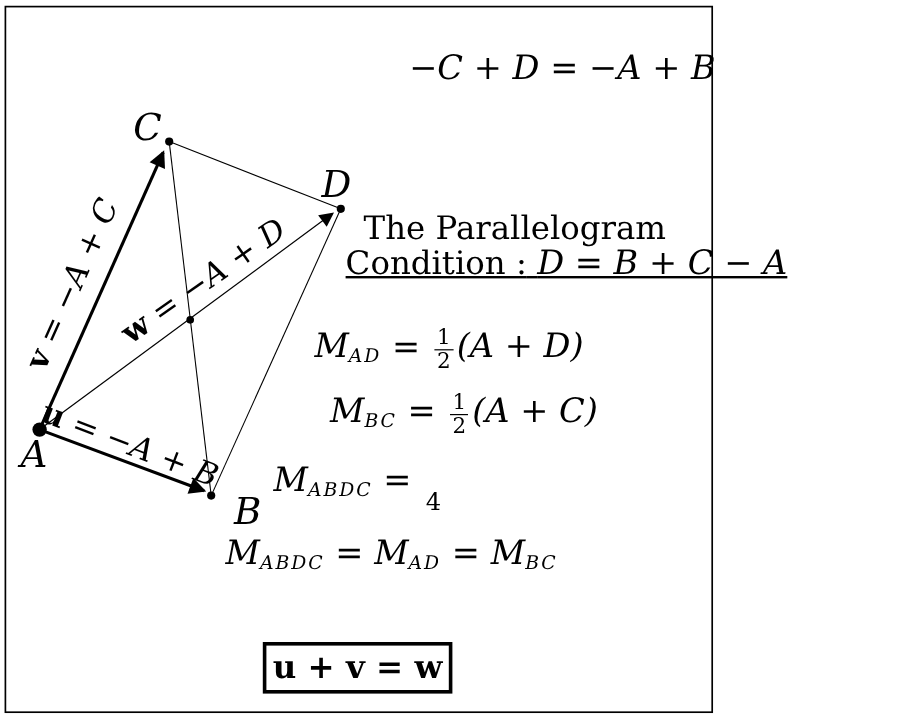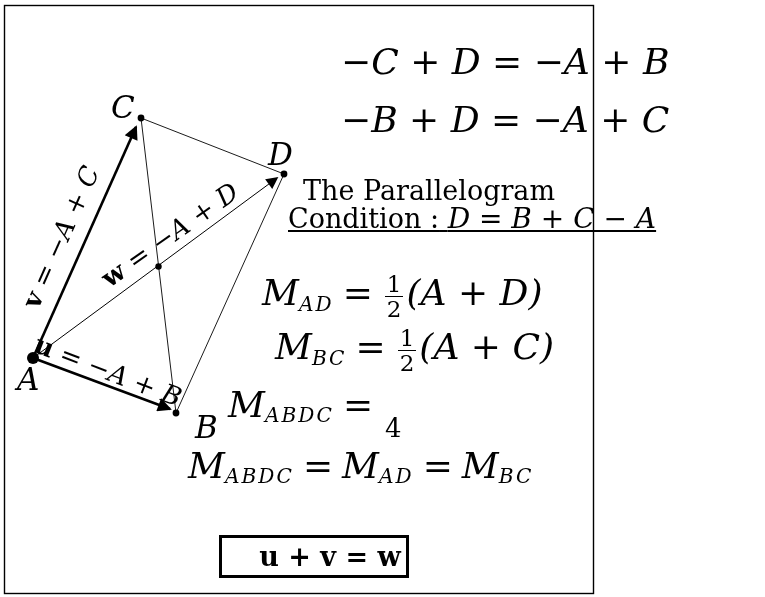--- a/index.html
+++ b/index.html
@@ -5,42 +5,42 @@
   html,body{margin:0;padding:0;background:#fff;}
   .stage{
     position:relative;width:765px;height:597px;background:#ffffff;
     font-family:"DejaVu Serif", serif;color:#000;overflow:hidden;
   }
   svg{position:absolute;left:0;top:0;}
   .lbl{position:absolute;white-space:nowrap;line-height:1.15;}
   .math{font-family:"DejaVu Serif", serif;font-style:italic;}
   .rm{font-style:normal;}
   .bf{font-weight:bold;font-style:normal;}
-  .eq-main{font-size:36px;}
+  .eq-main{font-size:28px;}
   .txt-main{font-size:27px;}
   .vertex{font-size:31px;font-style:italic;}
   .sub{font-size:0.56em;font-style:italic;vertical-align:-0.26em;letter-spacing:0.1em;}
   .mid{font-style:normal;margin:0 9px;}
   .frac{display:inline-block;text-align:center;line-height:1.06;margin:0 3px;}
   .frac .num{display:block;border-bottom:1.7px solid #000;padding:0 2px;}
   .frac .den{display:block;}
   .half{font-size:0.64em;vertical-align:-0.52em;}
   .bigfrac{font-size:0.72em;vertical-align:-0.78em;}
   .vec{position:absolute;white-space:nowrap;font-size:26px;line-height:1.1;}
   .vec .math{font-style:italic;}
   .vlab-v{left:61px;top:237px;transform:translate(-50%,-50%) rotate(-66deg);}
   .vlab-w{left:170px;top:235px;transform:translate(-50%,-50%) rotate(-35deg);}
   .vlab-u{left:108px;top:371px;transform:translate(-50%,-50%) rotate(21deg);}
   .box1{
     position:absolute;left:70px;top:491px;width:456px;height:46px;
     border:2.6px solid #000;display:flex;align-items:center;justify-content:center;
   }
   .box2{
     position:absolute;left:219px;top:535px;width:152px;height:37px;
-    border:3px solid #000;display:flex;align-items:center;justify-content:center;padding-left:32px;
+    border:3px solid #000;display:flex;align-items:center;justify-content:center;
   }
 </style>
 </head>
 <body>
 
 <div class="stage">
 
   <svg width="765" height="597" viewBox="0 0 765 597">
     <defs>
       <marker id="ahThick" viewBox="0 0 10 10" refX="8.6" refY="5" markerWidth="17" markerHeight="14" orient="auto" markerUnits="userSpaceOnUse">
@@ -77,21 +77,20 @@
     <span class="bf">v</span><span class="math"> = −A + C</span>
   </div>
   <div class="vec vlab-w">
     <span class="bf">w</span><span class="math"> = −A + D</span>
   </div>
   <div class="vec vlab-u">
     <span class="bf">u</span><span class="math"> = −A + B</span>
   </div>
 
   <div class="lbl eq-main math" style="left:341px;top:41px;">−C + D = −A + B</div>
-  <div class="lbl eq-main math" style="left:341px;top:99px;">−B + D = −A + C</div>
 
   <div class="lbl txt-main rm" style="left:303px;top:175px;">The Parallelogram</div>
   <div class="lbl txt-main" style="left:288px;top:203px;text-decoration:underline;">
     <span class="rm">Condition :</span>
     <span class="math" style="font-size:28px;">D = B + C − A</span>
   </div>
 
   <div class="lbl eq-main" style="left:262px;top:272px;">
     <span class="math">M</span><span class="sub">AD</span><span class="mid">=</span><span class="frac half"><span class="num rm">1</span><span class="den rm">2</span></span><span class="math">(A + D)</span>
   </div>

